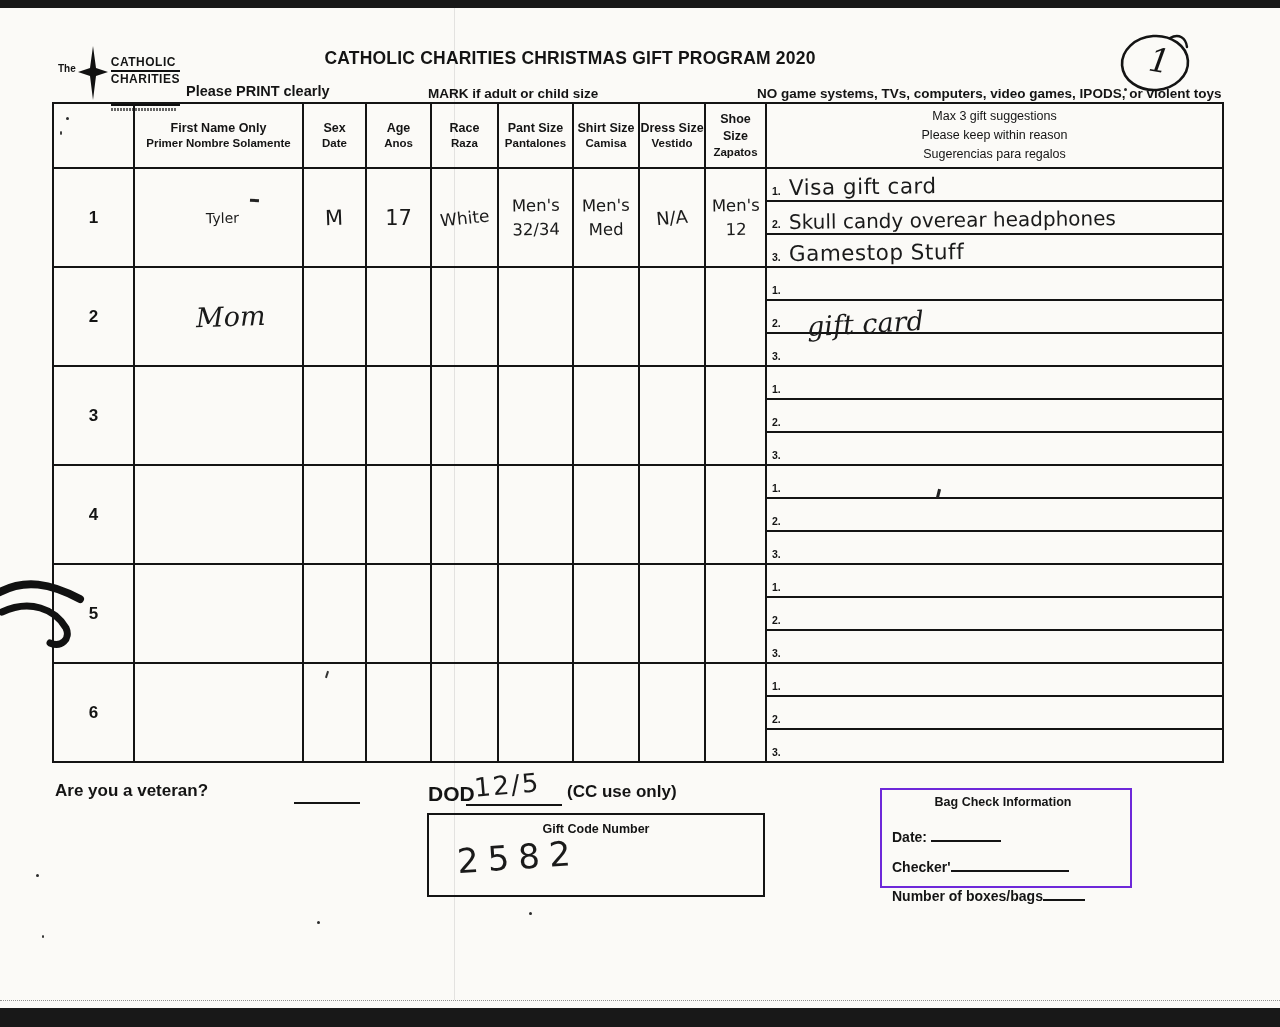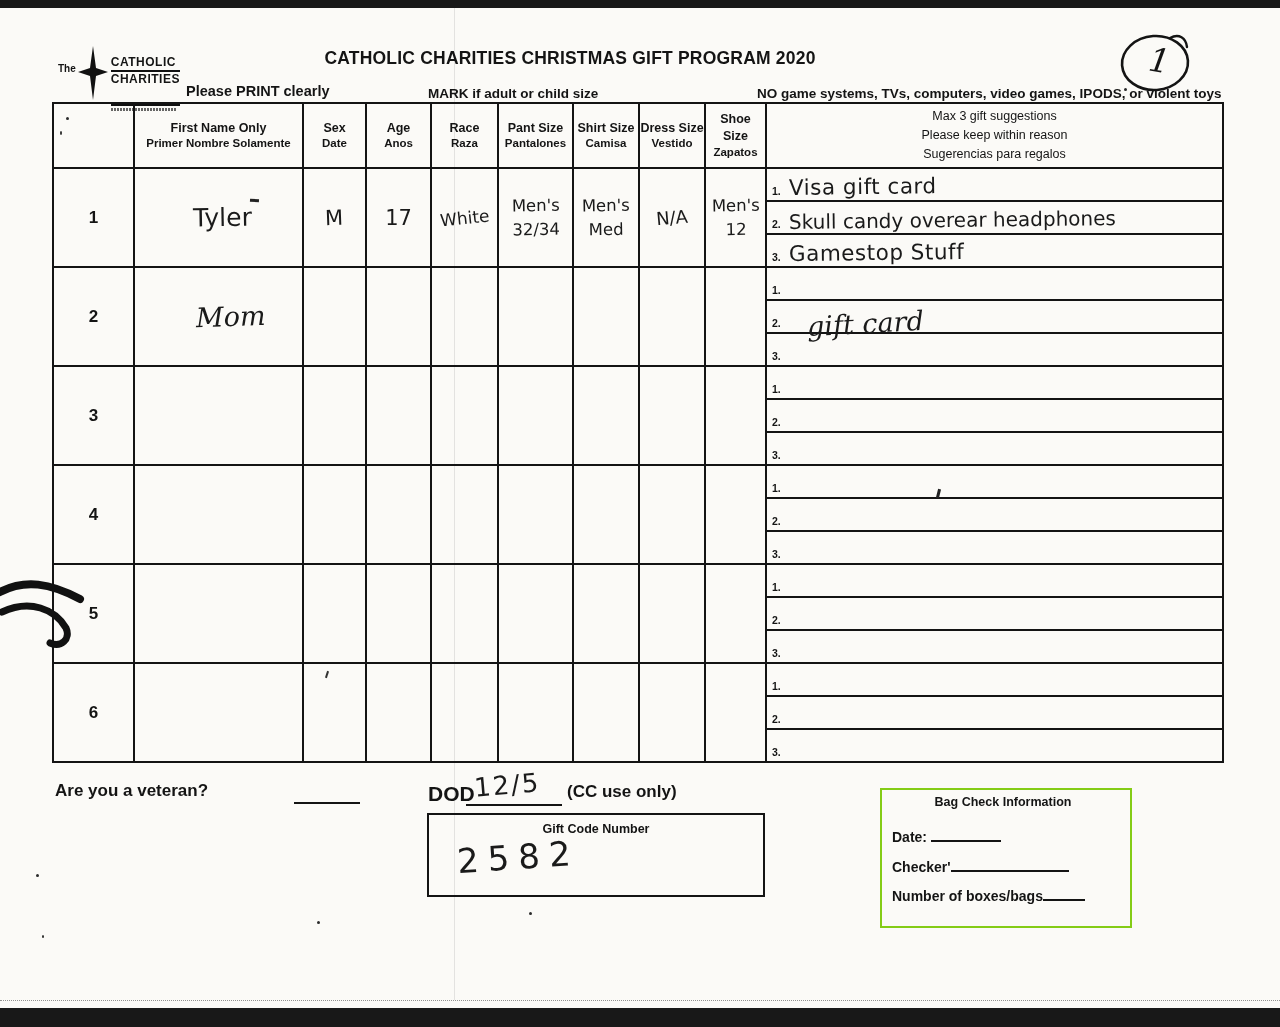--- a/index.html
+++ b/index.html
@@ -50,21 +50,21 @@
   .h-es { font-size:11.5px; font-weight:700; line-height:1.3; }
   .gift-h div { font-size:12.5px; font-weight:400; line-height:1.5; }
   tr.hdr { height:65px; }
   tr.body-row { height:99px; }
   td.num-cell { font-size:17px; font-weight:700; }
   td.name-cell { text-align:left; vertical-align:top; padding:8px 4px 0 16px; }
   tr.row-2 td.name-cell { vertical-align:middle; padding:0 0 0 24px; }
 
   
   .hw { font-family:"DejaVu Sans",sans-serif; color:#1a1a1a; display:inline-block; }
-  .hw-name { font-size:25px; transform:rotate(-1deg);margin-left:8px; }
+  .hw-name { font-size:14px; transform:rotate(-1deg);margin-left:8px; }
   .hw-m { font-size:21px; transform:rotate(-2deg); }
   .hw-age { font-size:21px; }
   .hw-race { font-size:17px; transform:rotate(-6deg); }
   .sz { font-size:16.5px; white-space:pre-line; line-height:1.45; transform:rotate(-1deg); }
   .hw-na { font-size:18px; transform:rotate(-5deg); }
   .cursive { font-family:"DejaVu Serif",serif; font-style:italic; }
   .hw-mom { font-size:27px; transform:rotate(-2deg); }
 
   
   td.gift-cell { position:relative; }
@@ -83,22 +83,22 @@
   .dod-line { position:absolute; left:466px; top:804px; width:96px; border-bottom:2.5px solid #141414; }
   .dod-value { position:absolute; left:474px; top:770px; font-size:26px; transform:rotate(-5deg); letter-spacing:2px; }
   .cc-note { position:absolute; left:567px; top:782px; font-size:17px; font-weight:800; }
 
   .gift-code-box { position:absolute; left:427px; top:813px; width:338px; height:84px;
                    border:2px solid #141414; }
   .gift-code-label { text-align:center; font-size:12.5px; font-weight:800; margin-top:7px; }
   .gift-code-value { position:absolute; left:28px; top:22px; font-size:34px;
                      letter-spacing:9px; transform:rotate(-4deg); }
 
-  .bag-box { position:absolute; left:880px; top:788px; width:252px; height:140px;
-             border:2px solid #84cc16; padding:5px 16px 0 10px; }
+  .bag-box { position:absolute; left:880px; top:788px; width:252px; height:100px;
+             border:2px solid #6d28d9; padding:5px 16px 0 10px; }
   .bag-title { text-align:center; font-size:12.5px; font-weight:800; margin-bottom:4px; }
   .bag-row { font-size:14px; font-weight:800; }
   .bag-row.r1 { margin-top:20px; } .bag-row.r2 { margin-top:14px; } .bag-row.r3 { margin-top:13px; }
   .bline { display:inline-block; border-bottom:2.5px solid #141414; height:12px; vertical-align:baseline; }
   .bl-date { width:70px; } .bl-checker { width:118px; } .bl-boxes { width:42px; }
 
   
   .scribble { position:absolute; left:0; top:565px; }
   .speck { position:absolute; background:#2b2b2b; border-radius:50%; }
   .dash-mark { position:absolute; left:250px; top:199px; width:9px; height:2.5px; background:#222; transform:rotate(4deg); }

